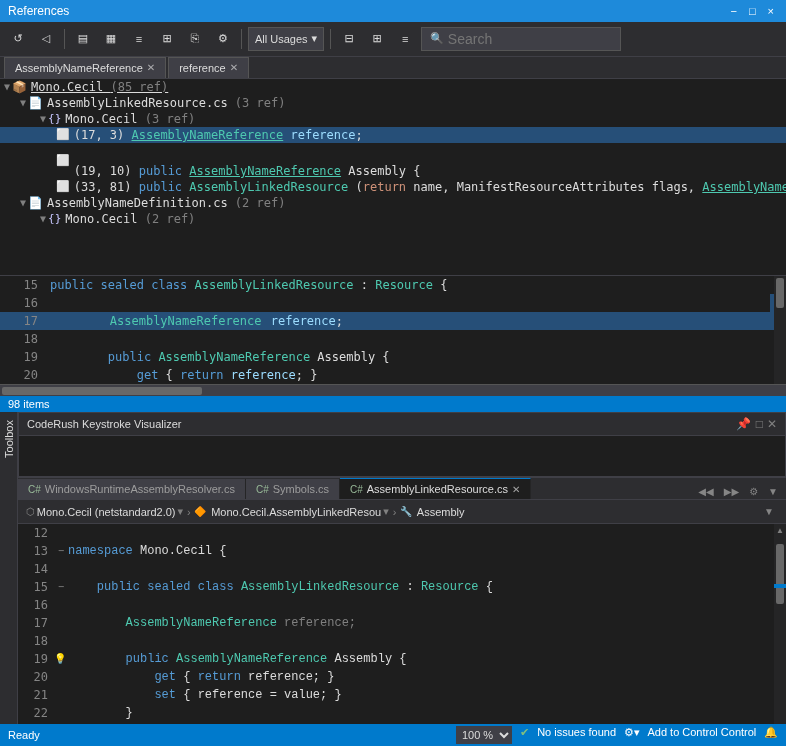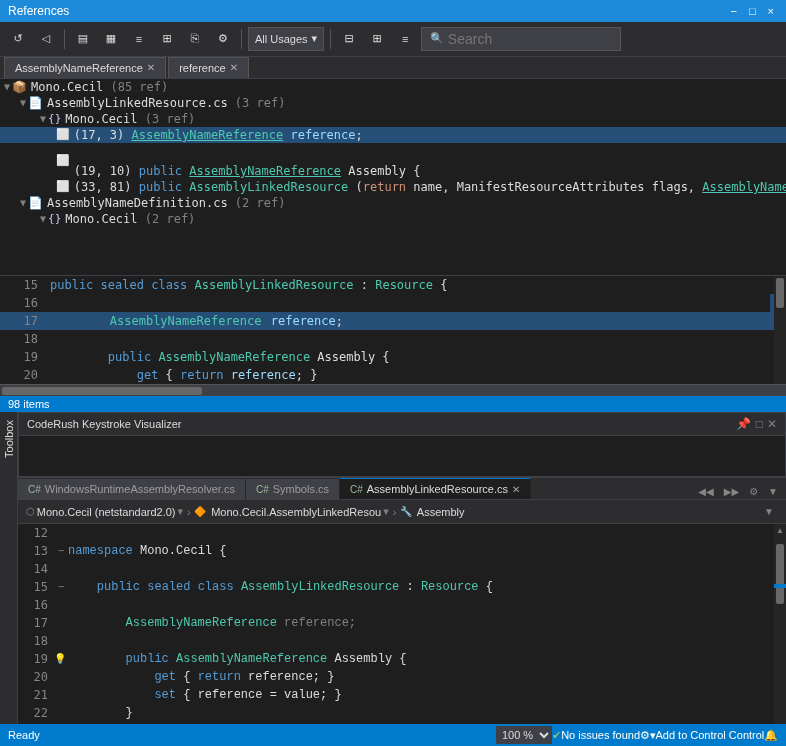--- a/index.html
+++ b/index.html
@@ -55,21 +55,21 @@
     .code-editor-bottom { background: #1e1e1e; flex: 1; overflow: hidden; font-family: Consolas, monospace; font-size: 12px; position: relative; }
     .code-editor-inner { padding-right: 12px; overflow-y: auto; height: 215px; }
     .code-line-bottom { display: flex; padding: 0; line-height: 18px; white-space: nowrap; }
     .line-num-bottom { color: #858585; width: 30px; text-align: right; margin-right: 6px; flex-shrink: 0; user-select: none; font-size: 12px; }
     .gutter { width: 14px; flex-shrink: 0; display: flex; align-items: center; justify-content: center; color: #808080; font-size: 10px; }
     .code-content-bottom { color: #dcdcdc; font-family: Liberation Mono, monospace; }
 
     
     .status-bar { background: #007acc; color: white; padding: 2px 8px; display: flex; align-items: center; justify-content: space-between; font-size: 11px; height: 22px; }
     .status-left { display: flex; align-items: center; gap: 8px; }
-    .status-right { display: flex; align-items: center; }
+    .status-right { display: flex; gap: 8px; }
 
     .main-layout { display: flex; flex-direction: column; height: 100%; }
     .bottom-section { display: flex; flex-direction: column; flex: 1; }
 
     .collapse-icon { color: #808080; margin-right: 2px; font-size: 10px; }
 
     .highlight-line { background: #264f78; }
 
     .bottom-editor-wrapper { display: flex; height: 200px; position: relative; }
     .nav-btn { background: transparent; border: 1px solid transparent; color: #858585; padding: 1px 3px; cursor: pointer; font-size: 10px; }
@@ -126,21 +126,21 @@
       <span class="tab-close">✕</span>
     </div>
   </div>
 
   <div class="references-panel">
     <div class="references-tree">
 
       <div class="tree-item">
         <span class="collapse-icon">▼</span>
         <span style="font-size:12px;margin-right:4px;">📦</span>
-        <span style="color:#dcdcdc;">Mono.Cecil <span style="color:#808080;">(85 ref)</span></span>
+        <span style="color:#dcdcdc;text-decoration:underline;">Mono.Cecil <span style="color:#808080;">(85 ref)</span></span>
       </div>
 
       <div class="tree-item" style="padding-left:20px;">
         <span class="collapse-icon">▼</span>
         <span style="font-size:12px;margin-right:4px;">📄</span>
         <span style="color:#dcdcdc;">AssemblyLinkedResource.cs <span style="color:#808080;">(3 ref)</span></span>
       </div>
 
       <div class="tree-item" style="padding-left:40px;">
         <span class="collapse-icon">▼</span>

